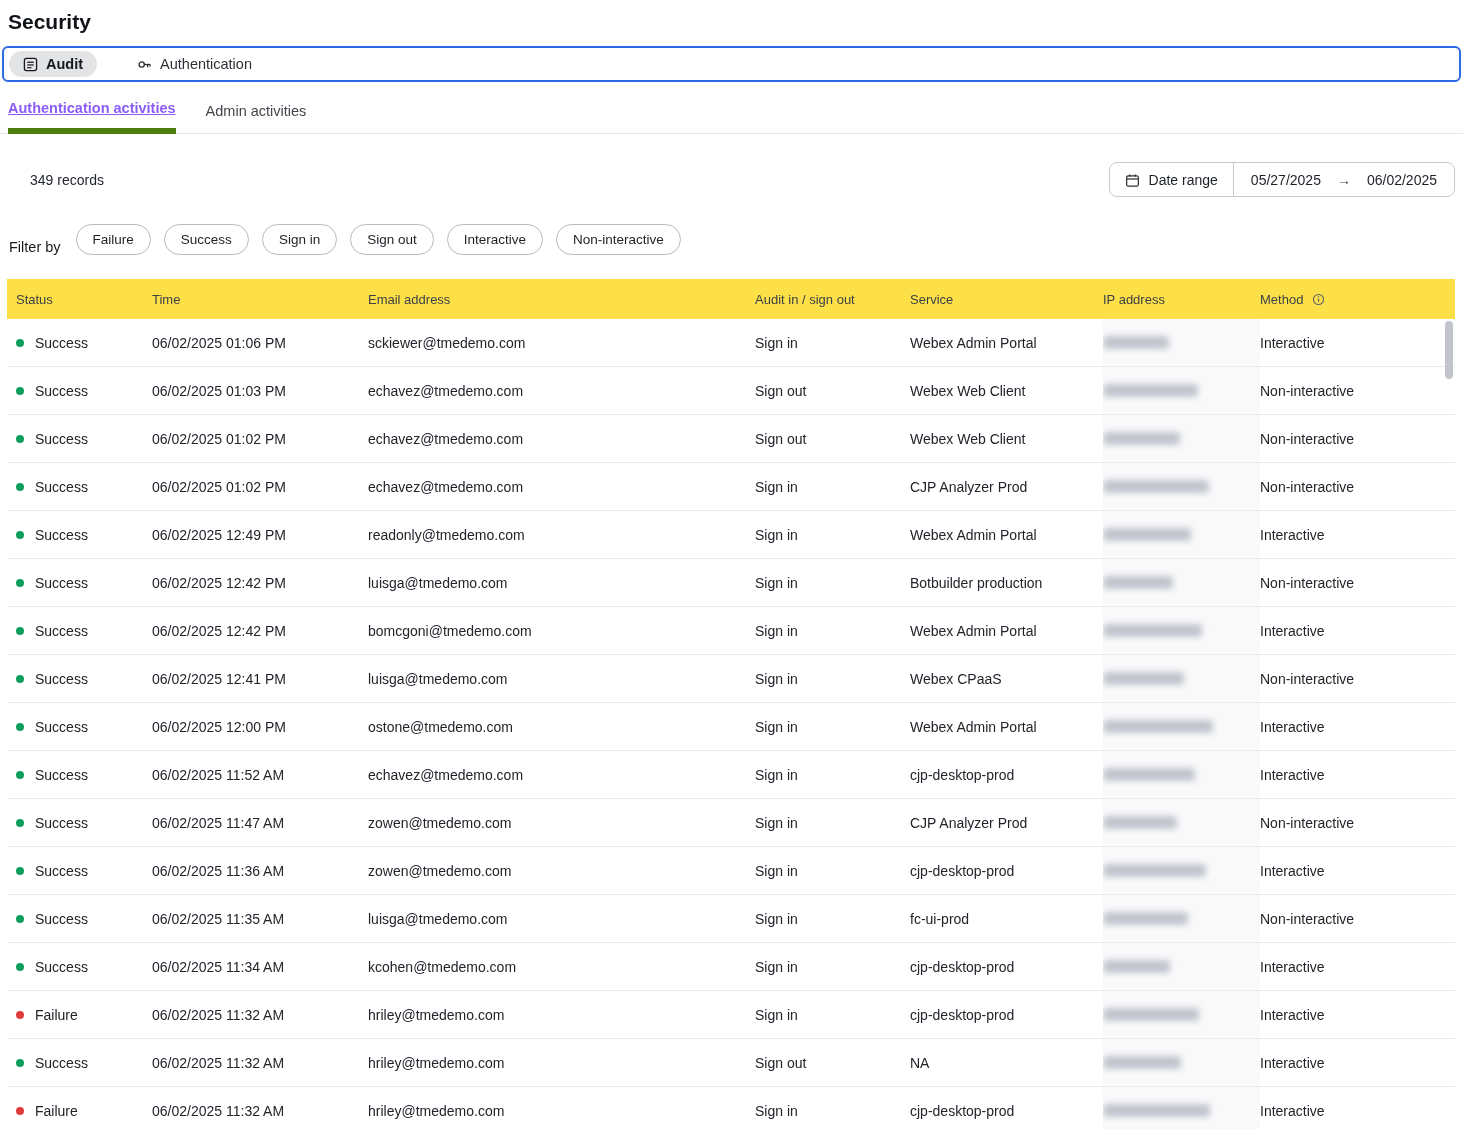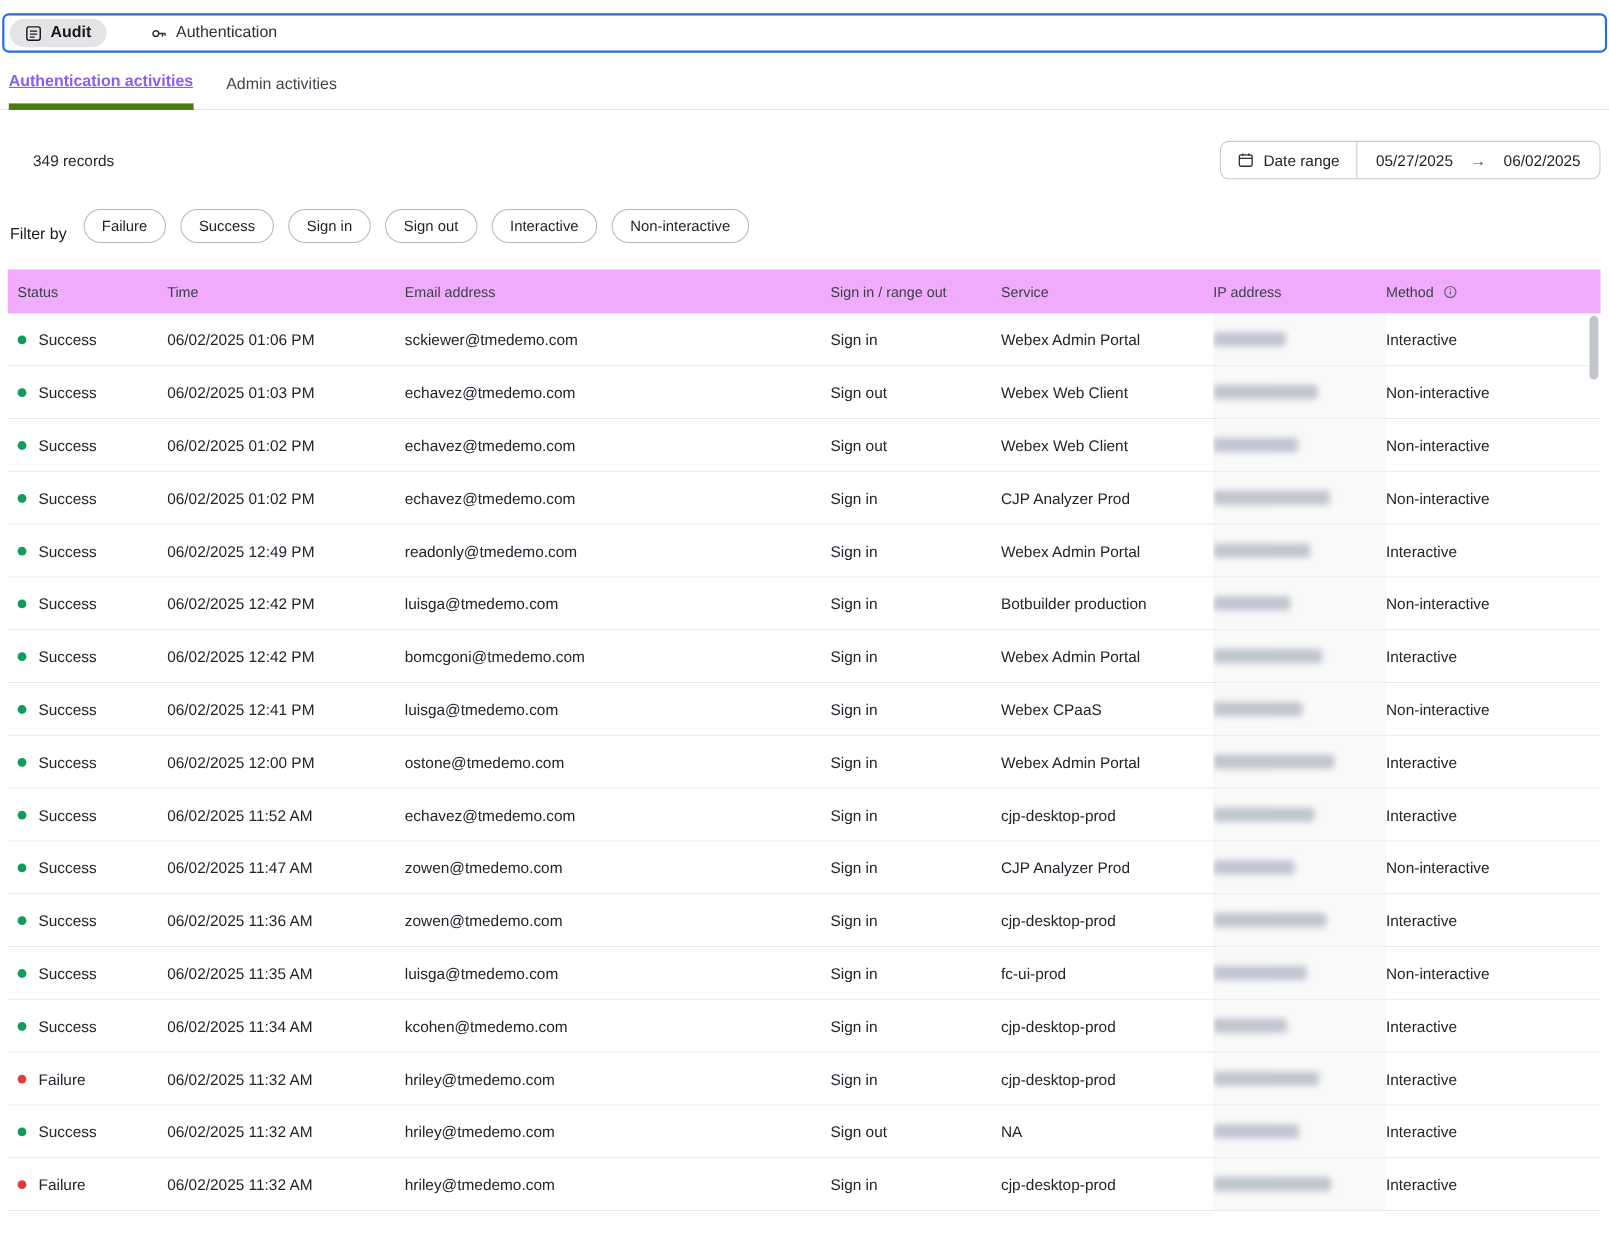--- a/index.html
+++ b/index.html
@@ -27,56 +27,57 @@
 
   
   .toolbar { margin: 28px 8px 0 8px; display: flex; align-items: center; }
   .search-box { width: 258px; height: 33px; border: 1px solid #b9bec5; border-radius: 8px;
     display: flex; align-items: center; padding: 0 10px; gap: 9px; background: #fff; }
   .search-box input { border: none; outline: none; flex: 1; font-size: 14px; font-family: inherit; color: #20242b; }
   .search-box input::placeholder { color: #6f757d; }
   .records { margin-left: 22px; font-size: 14px; color: #23272e; text-align: right; }
   .daterange { margin-left: auto; border: 1px solid #c6cad0; border-radius: 8px; height: 35px;
     display: flex; align-items: center; background: #fff; }
-  .dr-left { display: flex; align-items: center; gap: 9px; padding: 0 15px; font-size: 14px; color: #1c2027; }
+  .dr-left { display: flex; align-items: flex-end; gap: 9px; padding: 0 15px; font-size: 14px; color: #1c2027; }
   .dr-divider { width: 1px; align-self: stretch; background: #c6cad0; }
   .dr-dates { display: flex; align-items: center; gap: 16px; padding: 0 17px; font-size: 14px; color: #1c2027; }
   .dr-date { background: none; border: none; font-family: inherit; font-size: 14px; color: #1c2027; cursor: pointer; }
   .dr-arrow { color: #3a3f46; font-size: 14px; }
 
   
   .filterbar { margin: 27px 8px 0 9px; display: flex; align-items: flex-end; gap: 14px; }
   .filter-label { font-size: 14.5px; color: #16191e; margin-right: 1px; }
   .chip-list { display: flex; align-items: center; gap: 13px; }
   .chip { border: 1px solid #b6bbc2; background: #fff; border-radius: 16px; padding: 7px 16px;
     font-size: 13.5px; color: #1c2027; cursor: pointer; font-family: inherit; }
 
   
   .table { margin: 24px 8px 0 7px; position: relative; }
   .thead, .tr { display: grid; grid-template-columns: 145px 216px 387px 155px 193px 157px 1fr; align-items: center; }
-  .thead { background: #f0abfc; height: 40px; font-size: 13px; color: #3c4148; }
+  .thead { background: #fde047; height: 40px; font-size: 13px; color: #3c4148; }
   .th { padding-left: 0; display: flex; align-items: center; gap: 6px; }
   .th.first { padding-left: 9px; }
   .info-ic { margin-left: 3px; cursor: pointer; }
   .tbody .tr { height: 48px; border-bottom: 1px solid #e9eaec; font-size: 14px; color: #20242b; background: #fff; }
   .td { overflow: hidden; white-space: nowrap; }
   .col-status { display: flex; align-items: center; padding-left: 9px; }
   .dot { width: 8px; height: 8px; border-radius: 50%; margin-right: 11px; flex: none; }
   .col-ip { background: rgba(128,136,148,0.05); align-self: stretch; display: flex; align-items: center; }
   .ip-blur { height: 13px; border-radius: 3px; background: #b6bcc6; filter: blur(3px); opacity: 0.85; }
 
   
   .vscroll { position: absolute; top: 40px; right: 2px; width: 8px; height: 780px; }
   .vscroll-thumb { width: 8px; height: 58px; border-radius: 4px; background: #c2c6cc; position: absolute; top: 2px; cursor: grab; }
 </style>
 </head>
 <body>
 
 <div class="page">
 
+  <div class="page-title">Security</div>
 
   <div class="segmented">
     <button class="seg-item active">
       <span class="seg-icon">
         <svg width="15" height="15" viewBox="0 0 16 16">
             <rect x="1.5" y="1.5" width="13" height="13" rx="2.2" fill="none" stroke="#17191d" stroke-width="1.4"></rect>
             <line x1="4.5" y1="5.6" x2="11.5" y2="5.6" stroke="#17191d" stroke-width="1.3"></line>
             <line x1="4.5" y1="8.5" x2="11.5" y2="8.5" stroke="#17191d" stroke-width="1.3"></line>
             <line x1="4.5" y1="11.4" x2="9" y2="11.4" stroke="#17191d" stroke-width="1.3"></line>
           </svg>
@@ -141,21 +142,21 @@
         <div class="th first">
           <span>Status</span>
         </div>
         <div class="th">
           <span>Time</span>
         </div>
         <div class="th">
           <span>Email address</span>
         </div>
         <div class="th">
-          <span>Sign in / range out</span>
+          <span>Audit in / sign out</span>
         </div>
         <div class="th">
           <span>Service</span>
         </div>
         <div class="th">
           <span>IP address</span>
         </div>
         <div class="th">
           <span>Method</span>
           <svg class="info-ic" width="13" height="13" viewBox="0 0 16 16">

